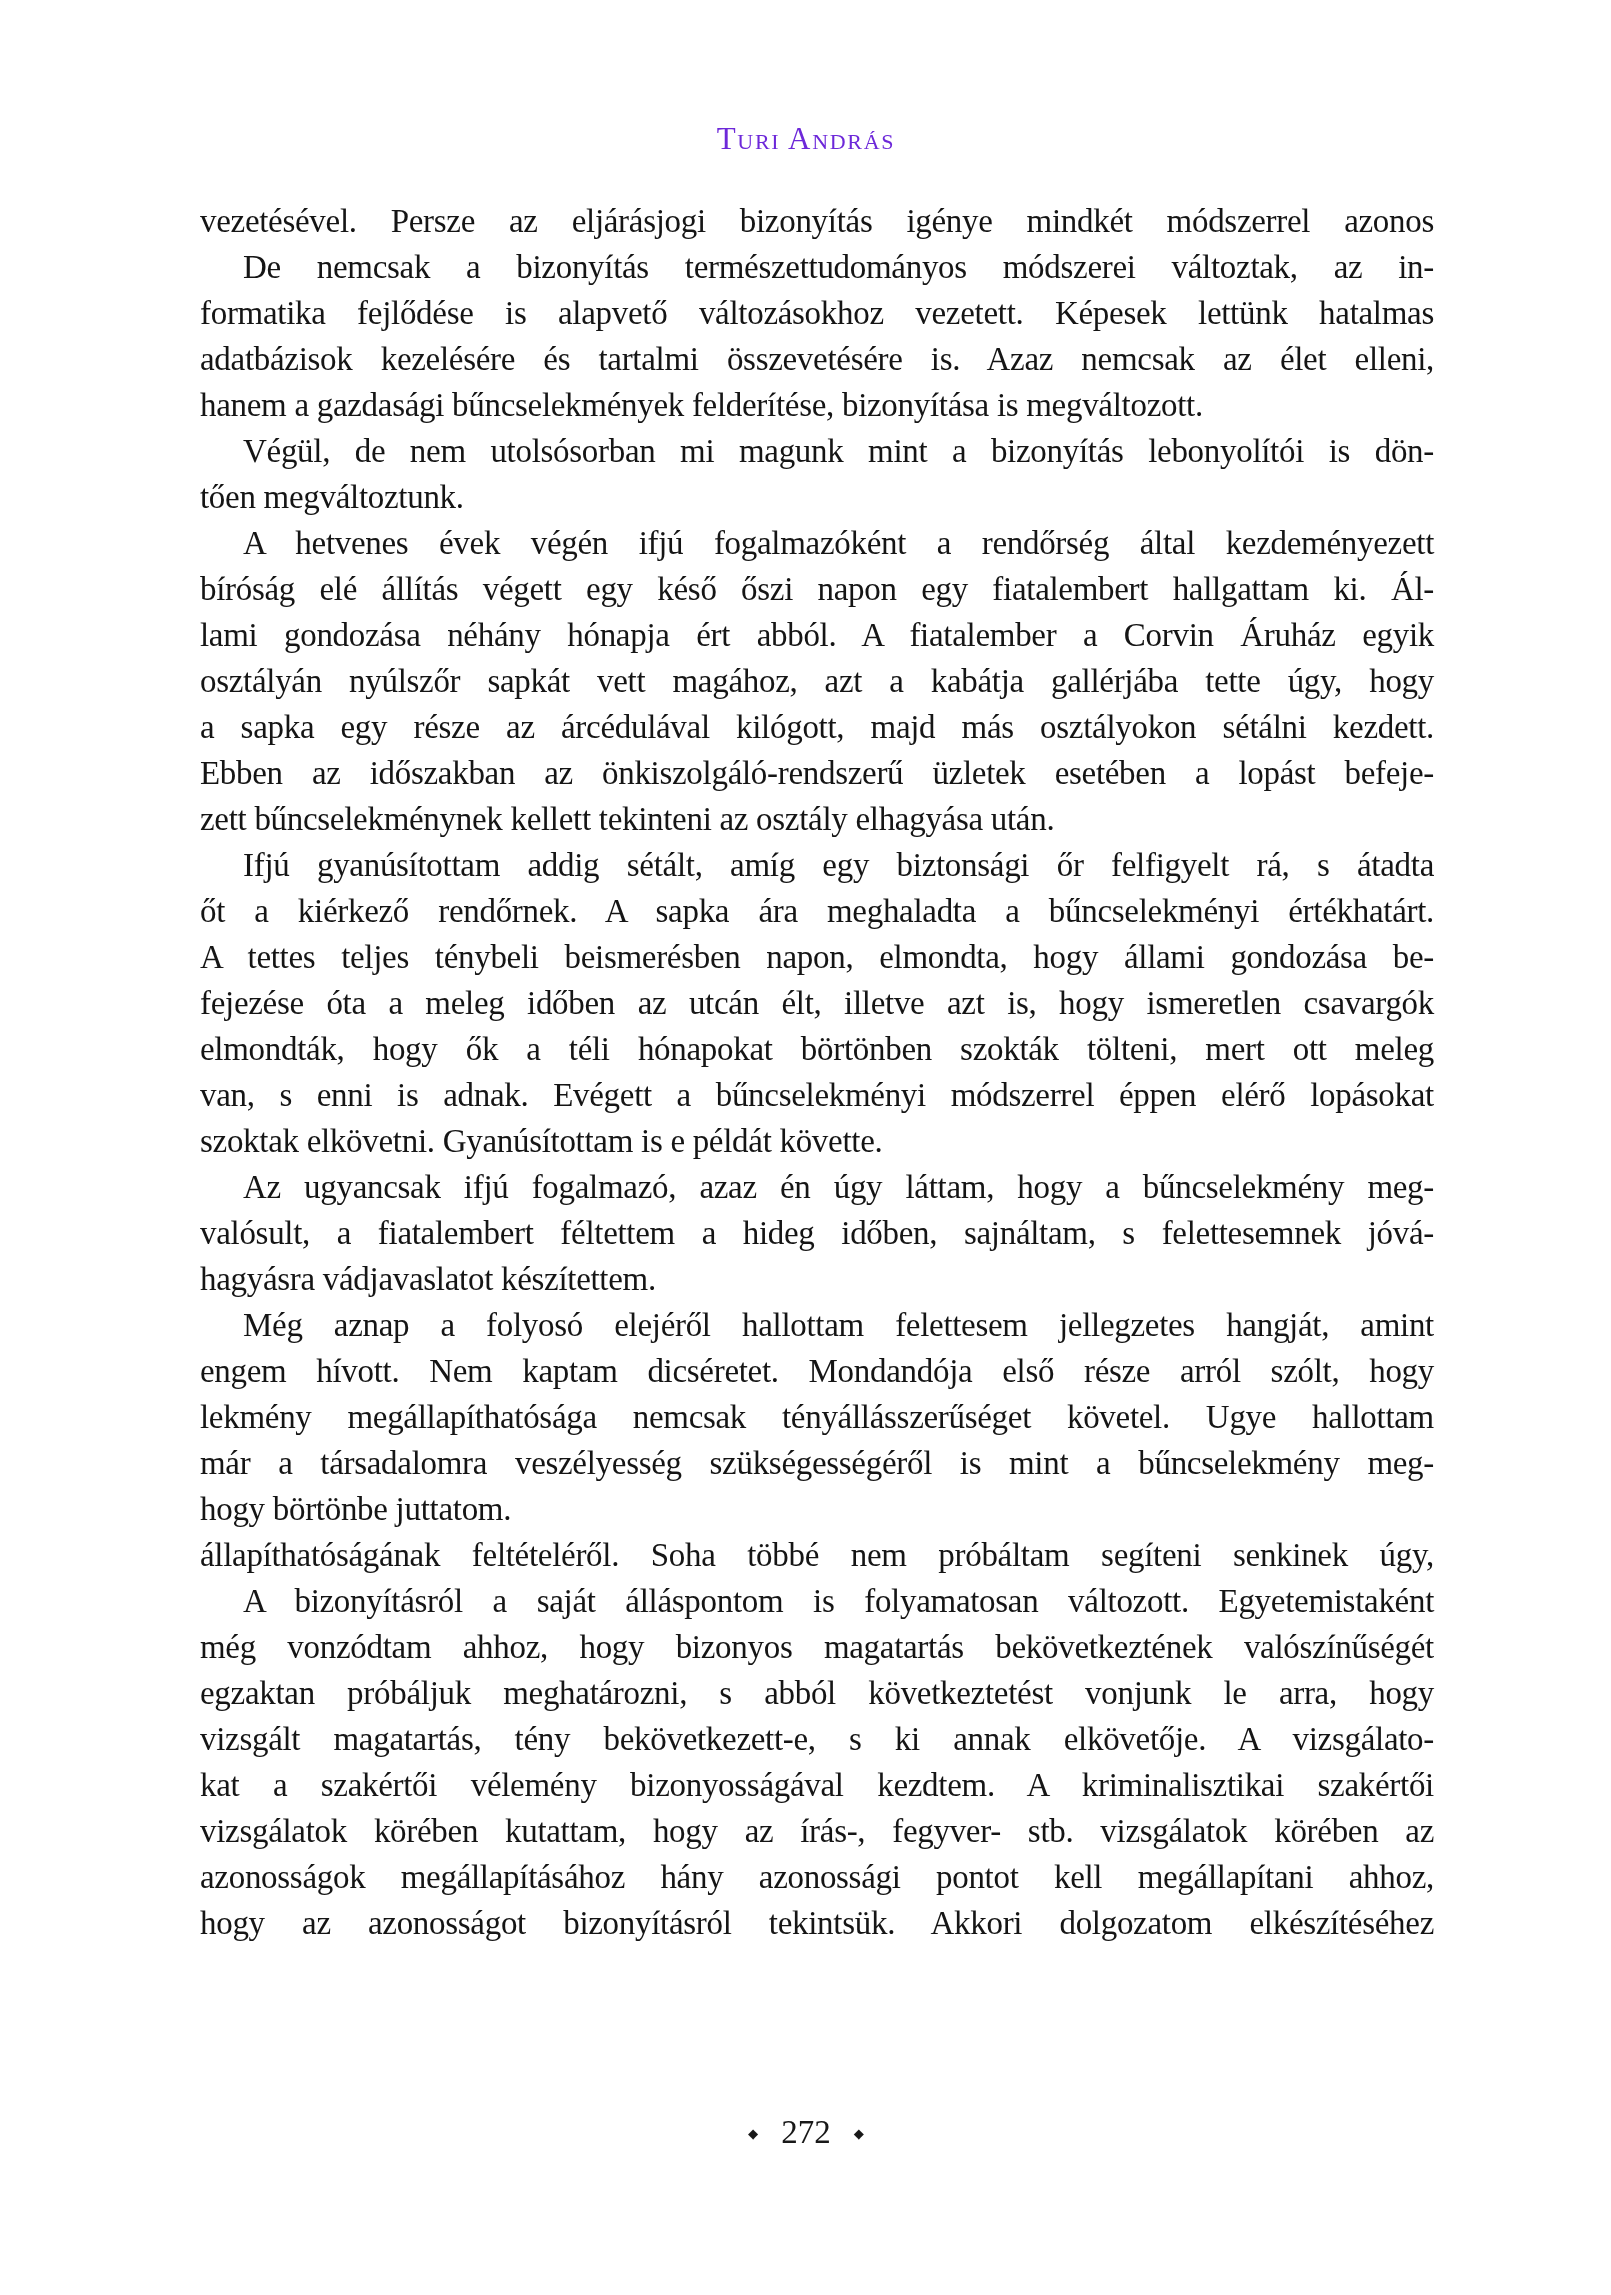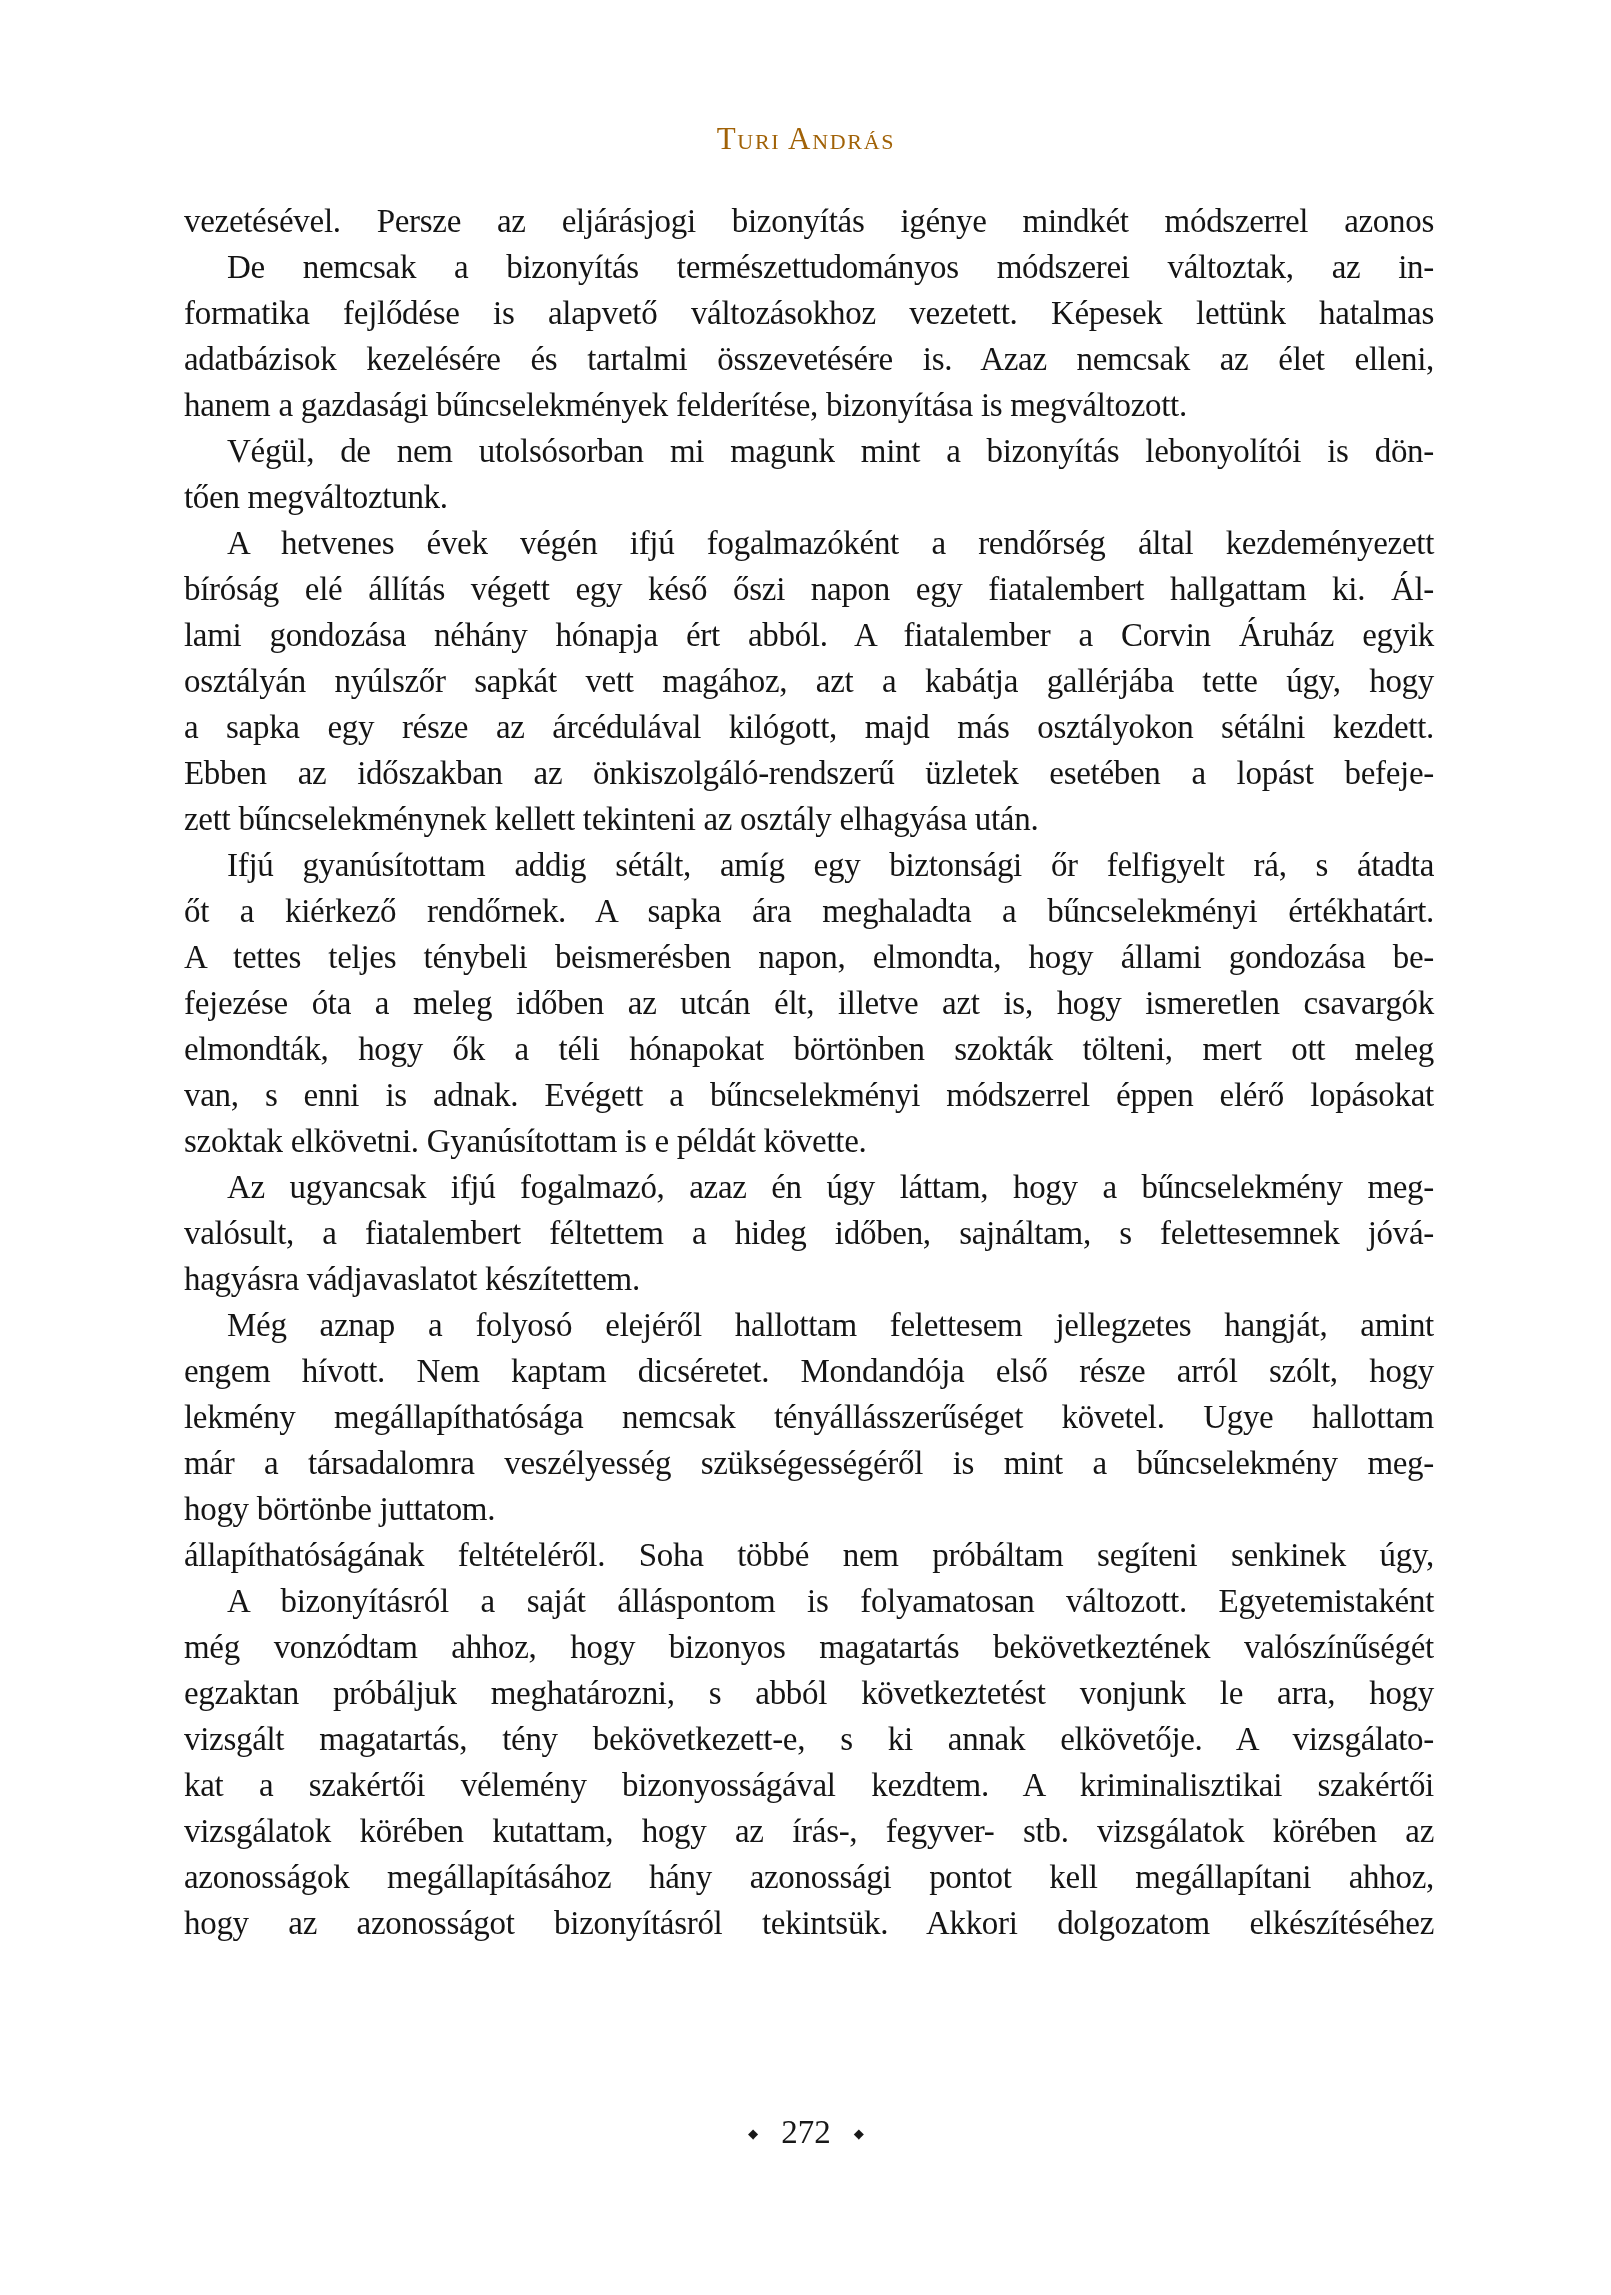--- a/index.html
+++ b/index.html
@@ -17,39 +17,40 @@
   }
   .running-header {
     position: absolute;
     top: 121px;
     left: 0;
     width: 100%;
     text-align: center;
     font-variant: small-caps;
     font-size: 31px;
     letter-spacing: 1.7px;
-    color: #a16207;
+    color: #6d28d9;
   }
   .body-text {
     position: absolute;
     top: 198px;
     left: 184px;
     width: 1250px;
     font-size: 33px;
     letter-spacing: -0.3px;
   }
   .paragraph {
     margin: 0;
   }
   .line {
     height: 46px;
     line-height: 46px;
     white-space: nowrap;
     text-align: justify;
     text-align-last: justify;
+    margin-left: 16px;
     -moz-text-align-last: justify;
   }
   .line.indent {
     padding-left: 43px;
     font-family: Liberation Serif, serif;
   }
   .line.endline {
     text-align-last: left;
     -moz-text-align-last: left;
   }

